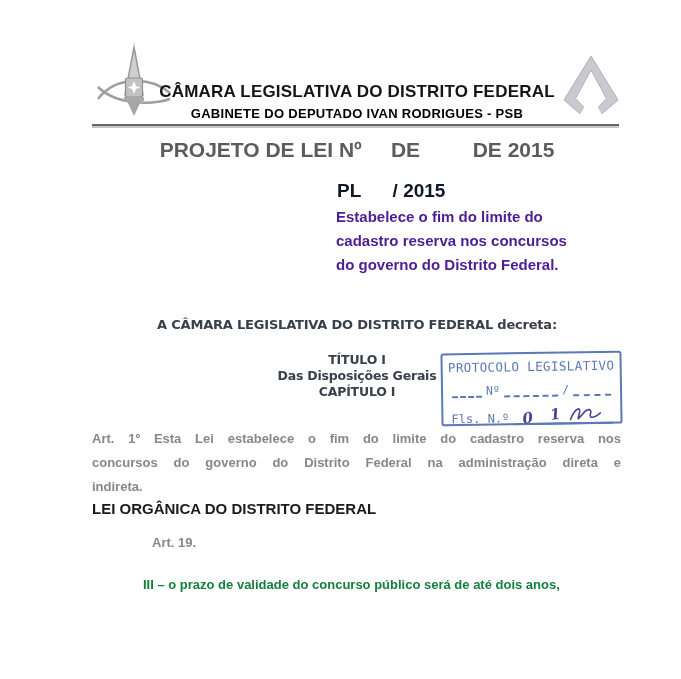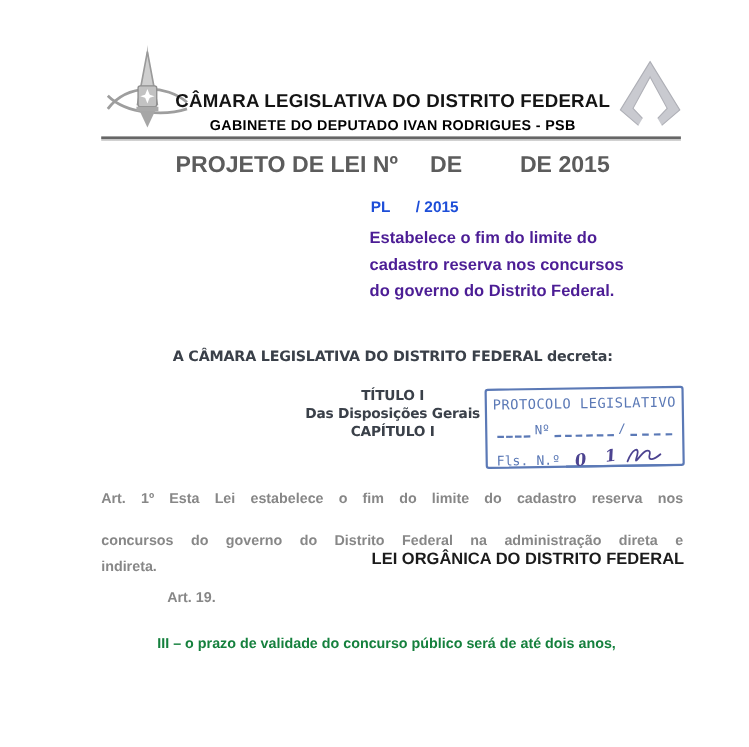--- a/index.html
+++ b/index.html
@@ -14,21 +14,21 @@
             font-size:17px;font-weight:bold;color:#141414;letter-spacing:.2px;}
   .hd-sub{left:92px;top:106px;width:530px;text-align:center;
           font-size:13px;font-weight:bold;color:#000000;letter-spacing:.3px;}
   .rule{left:92px;top:124px;width:527px;height:4px;
         background:linear-gradient(#666666 0 55%,#c6c6c6 55% 100%);}
   .doc-title{left:92px;top:138px;width:530px;text-align:center;white-space:pre;
              font-size:21px;font-weight:bold;color:#5c5c5c;}
 
   
   .pl-number{left:337px;top:180px;white-space:pre;
-             font-size:14px;font-weight:bold;color:#1d4ed8;}
+             font-size:19px;font-weight:bold;color:#0f172a;}
   .ementa{left:336px;top:205px;width:270px;
           font-size:15px;font-weight:bold;color:#4c1d95;line-height:24px;}
 
   
   .decreta{left:92px;top:317px;width:530px;text-align:center;
            font-family:"DejaVu Sans",sans-serif;font-size:13px;font-weight:bold;
            color:#3a4049;letter-spacing:-.2px;}
   .headings{left:92px;top:352px;width:530px;text-align:center;
             font-family:"DejaVu Sans",sans-serif;font-size:12.5px;font-weight:bold;
             color:#3a4049;line-height:16px;letter-spacing:-.2px;}
@@ -51,22 +51,22 @@
   .fls-hand-area{flex:1;border-bottom:2px solid #5b79b6;display:flex;
                  align-items:flex-end;margin-left:5px;height:18px;}
   .fls-hand{font-family:"DejaVu Serif",serif;font-style:italic;font-weight:bold;
             font-size:15px;color:#4c4390;letter-spacing:6px;
             transform:rotate(-7deg);margin-left:8px;line-height:14px;}
   .rubric{margin-left:auto;margin-right:10px;}
 
   
   .art1{left:92px;top:427px;width:529px;
         font-size:13px;font-weight:bold;color:#878787;line-height:24px;}
-  .jl{text-align:justify;text-align-last:justify;margin-top:14px;}
-  .lei-organica{left:92px;top:500px;width:530px;text-align:right;
+  .jl{text-align:justify;text-align-last:justify;}
+  .lei-organica{left:92px;top:500px;width:530px;text-align:left;
                 font-size:15px;font-weight:bold;color:#1b1b1b;}
   .art19{left:152px;top:535px;font-size:13px;font-weight:bold;color:#878787;}
   .item3{left:92px;top:573px;width:529px;
          font-size:13px;font-weight:bold;color:#15803d;line-height:24px;}
   .indent{padding-left:51px;}
 </style>
 </head>
 <body>
 
 <div class="abs logo-left">

